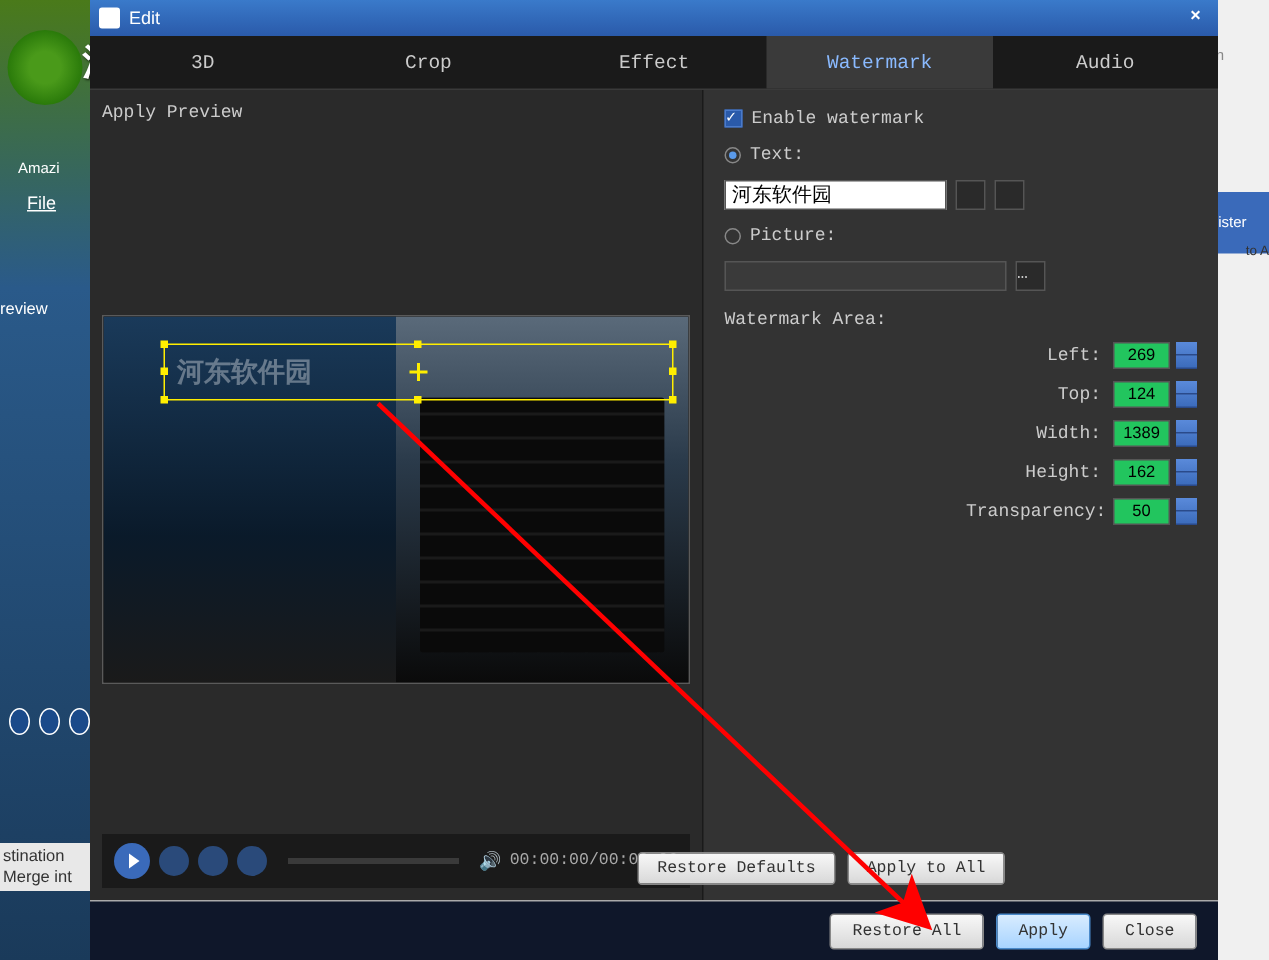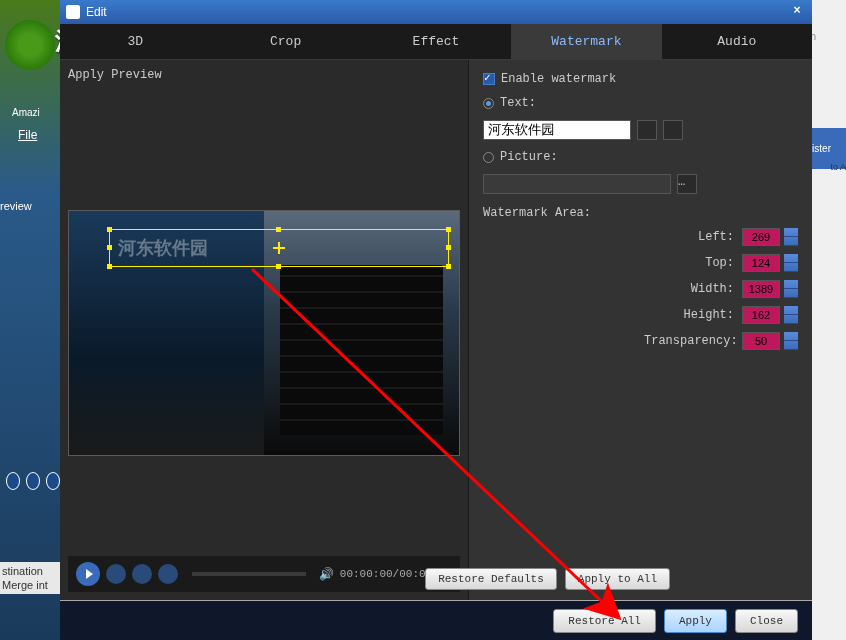--- a/index.html
+++ b/index.html
@@ -61,21 +61,21 @@
 .checkbox { width: 12px; height: 12px; background: #2a5aaa; border: 1px solid #4a7aca; position: relative; }
 .checkbox.checked::after { content: "✓"; position: absolute; left: 0; top: -3px; color: #fff; font-size: 11px; }
 .radio { width: 11px; height: 11px; border: 1px solid #888; border-radius: 50%; position: relative; }
 .radio.checked::after { content: ""; position: absolute; left: 2px; top: 2px; width: 5px; height: 5px; background: #5a9aea; border-radius: 50%; }
 .text-input { width: 148px; height: 20px; background: #fff; border: 1px solid #555; padding: 2px 4px; color: #000; font-family: sans-serif; }
 .tiny-btn { width: 20px; height: 20px; background: #2a2a2a; border: 1px solid #555; cursor: pointer; }
 .pic-input { width: 188px; height: 20px; background: #3a3a3a; border: 1px solid #555; }
 .section-label { margin: 12px 0 8px 0; }
 .num-row { display: flex; align-items: center; justify-content: flex-end; margin-bottom: 8px; gap: 4px; }
 .num-row .lbl { width: 90px; text-align: right; margin-right: 4px; }
-.num-input { width: 38px; height: 18px; background: #be185d; border: 1px solid #555; color: #000; font-family: sans-serif; font-size: 11px; text-align: center; }
+.num-input { width: 38px; height: 18px; background: #22c55e; border: 1px solid #555; color: #000; font-family: sans-serif; font-size: 11px; text-align: center; }
 .spinner { width: 14px; height: 18px; background: linear-gradient(180deg, #5a8ada 0%, #3a6aba 100%); display: flex; flex-direction: column; }
 .spinner div { flex: 1; border-bottom: 1px solid #2a4a8a; }
 
 .bottom-buttons { display: flex; justify-content: flex-end; gap: 8px; padding: 10px 12px; background: #333; border-top: 1px solid #1a1a1a; }
 .btn { height: 22px; padding: 0 12px; background: linear-gradient(180deg, #f8f8f8 0%, #d8d8d8 100%); border: 1px solid #888; border-radius: 3px; font-family: "Courier New", monospace; font-size: 11px; display: flex; align-items: center; cursor: pointer; color: #333; }
 
 .footer-bar { height: 40px; background: #0f172a; display: flex; align-items: center; justify-content: flex-end; gap: 8px; padding: 0 14px; border-top: 1px solid #aaa; }
 .footer-bar .btn { height: 24px; padding: 0 14px; }
 .footer-bar .btn.apply { background: linear-gradient(180deg, #d8ecff 0%, #a8d4ff 100%); border-color: #4a8aca; }
 

